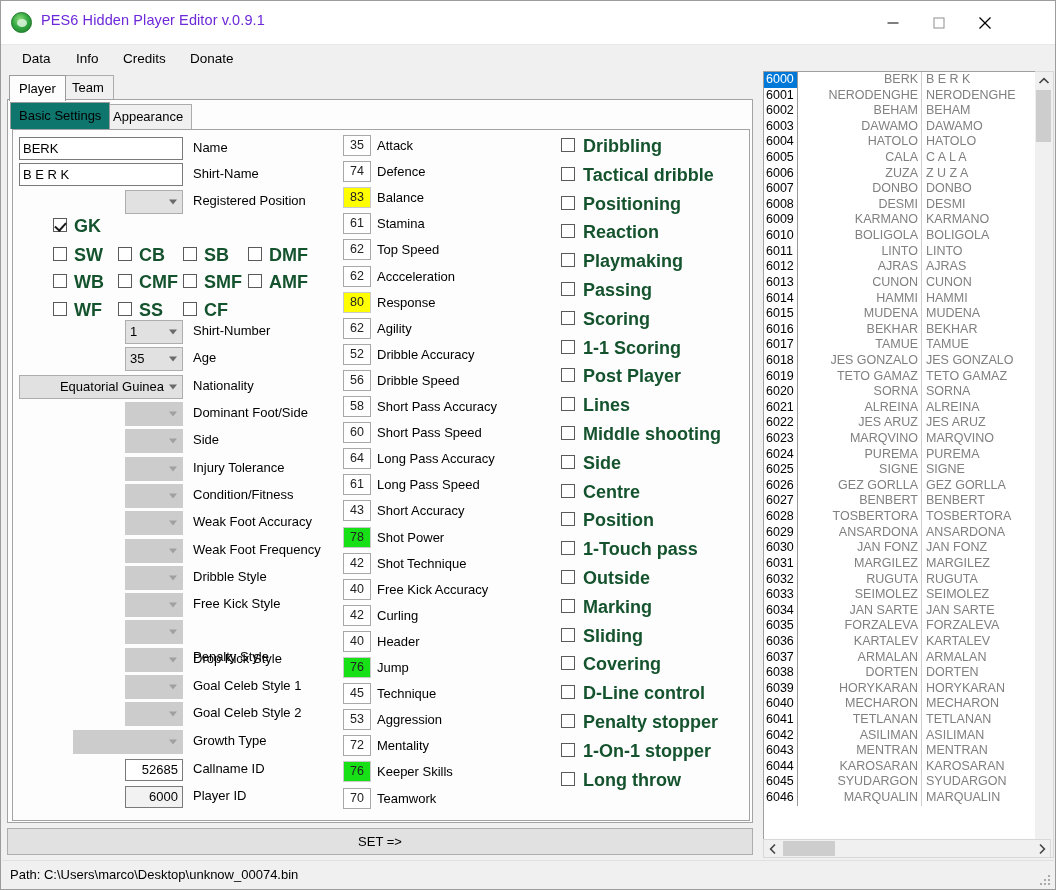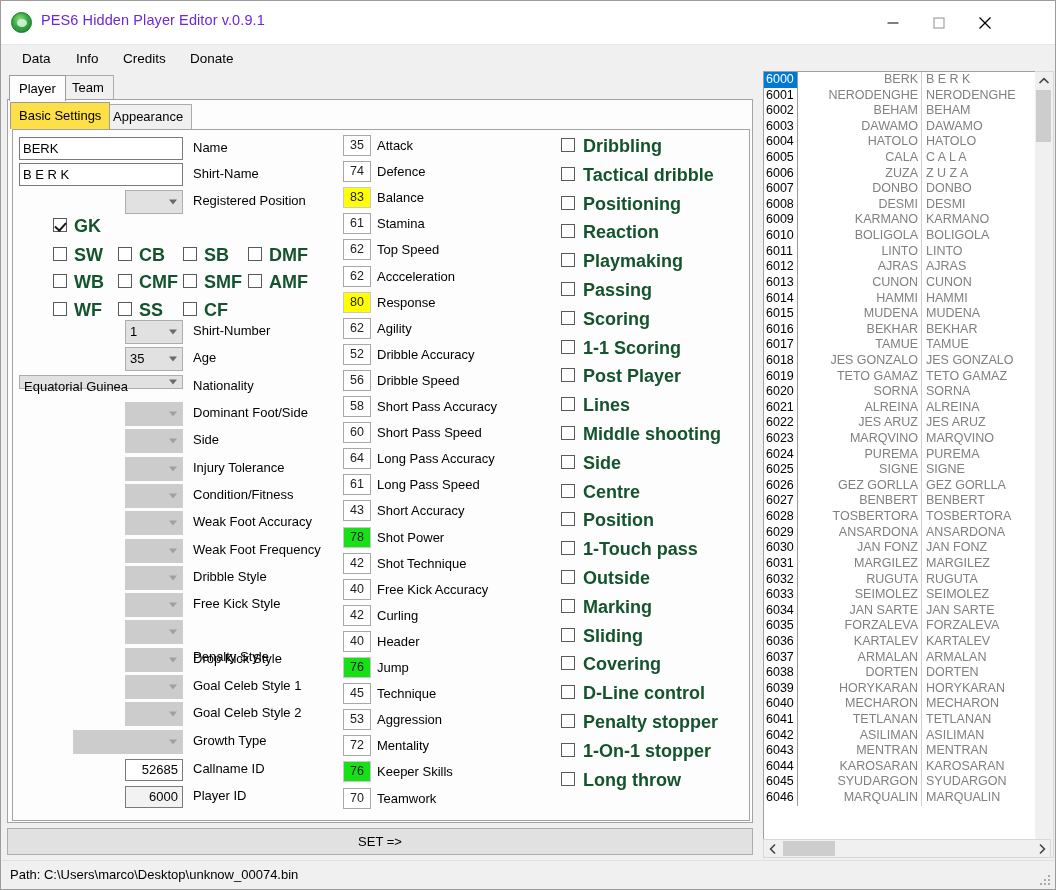--- a/index.html
+++ b/index.html
@@ -35,21 +35,21 @@
   .tab{position:absolute;top:0;height:24px;line-height:23px;padding:0 9px;font-size:13px;
        background:#f0f0f0;border:1px solid #acacac;border-bottom:none;box-sizing:border-box;color:#000;}
   .tab.sel{background:#fdfdfd;border-color:#9b9b9b;height:26px;line-height:25px;z-index:3;}
 
   .tabpage{position:absolute;left:6px;top:98px;width:746px;height:724px;
     background:#fdfdfd;border:1px solid #a3a3a3;box-sizing:border-box;}
 
   
   .itab{position:absolute;top:4px;height:25px;line-height:24px;padding:0 8px;font-size:13px;
         background:#f0f0f0;border:1px solid #acacac;border-bottom:none;box-sizing:border-box;}
-  .itab.sel{background:#fde047;top:2px;height:27px;line-height:26px;z-index:3;border-color:#9b9b9b;}
+  .itab.sel{background:#0f766e;top:2px;height:27px;line-height:26px;z-index:3;border-color:#9b9b9b;}
   .inner-page{position:absolute;left:4px;top:29px;width:738px;height:692px;
       background:#fdfdfd;border:1px solid #a3a3a3;border-top:1px solid #a3a3a3;box-sizing:border-box;}
 
   
   .txtbox{position:absolute;background:#fff;border:1px solid #7a7a7a;box-sizing:border-box;
           font-size:13px;line-height:21px;padding:0 3px;color:#000;}
   .numbox{position:absolute;background:#fff;border:1px solid #7a7a7a;box-sizing:border-box;
           font-size:13px;line-height:20px;text-align:right;padding:0 4px;color:#000;}
   .numbox.rdonly{background:#f2f2f2;}
   .combo{position:absolute;background:#e1e1e1;border:1px solid #cccccc;box-sizing:border-box;
@@ -204,21 +204,21 @@
         <span class="arw"></span>
       </div>
       <div class="lbl" style="left:180px;top:193px;">Shirt-Number</div>
 
       <div class="combo act" style="left:112px;top:217px;width:58px;height:24px;">
         <span>35</span>
         <span class="arw"></span>
       </div>
       <div class="lbl" style="left:180px;top:220px;">Age</div>
 
-      <div class="combo act" style="left:6px;top:245px;width:164px;height:14px;">
+      <div class="combo act" style="left:6px;top:245px;width:164px;height:24px;text-align:right;">
         <span>Equatorial Guinea</span>
         <span class="arw"></span>
       </div>
       <div class="lbl" style="left:180px;top:248px;">Nationality</div>
 
       <div id="empty-combos">
           <div class="combo empty" style="left: 112px; top: 272px; width: 58px; height: 24px;"><span></span><span class="arw"></span></div>
           <div class="lbl" style="left: 180px; top: 275px;">Dominant Foot/Side</div>
           <div class="combo empty" style="left: 112px; top: 299.3px; width: 58px; height: 24px;"><span></span><span class="arw"></span></div>
           <div class="lbl" style="left: 180px; top: 302.3px;">Side</div>

